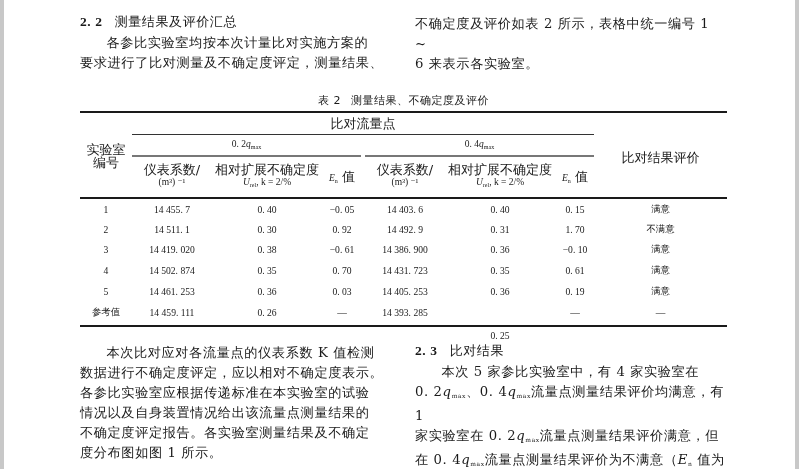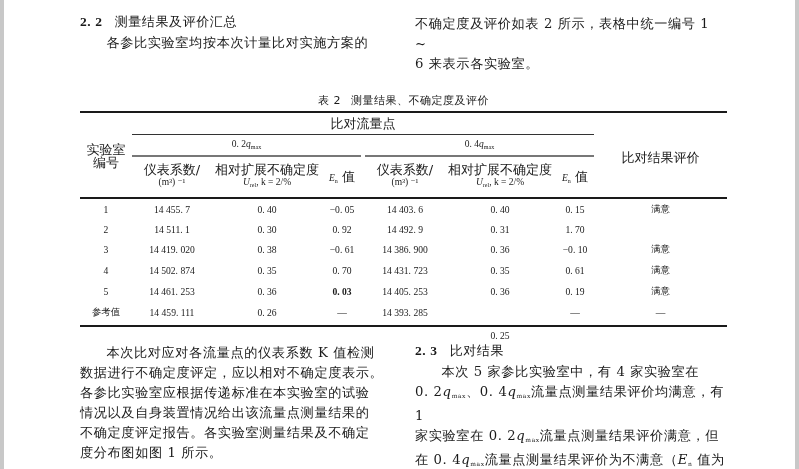--- a/index.html
+++ b/index.html
@@ -51,20 +51,21 @@
 <body>
 
 <div class="edge-left"></div>
 <div class="edge-right"></div>
 
 <div class="col col-left-top">
   <div class="sec-head">
     <span class="num">2. 2</span><span>测量结果及评价汇总</span>
   </div>
   <p class="indent">各参比实验室均按本次计量比对实施方案的</p>
+  <p>要求进行了比对测量及不确定度评定，测量结果、</p>
 </div>
 
 <div class="col col-right-top">
   <p>不确定度及评价如表 2 所示，表格中统一编号 1 ~</p>
   <p>6 来表示各实验室。</p>
 </div>
 
 <div class="tbl-title">
   <span class="tnum">表 2</span><span>测量结果、不确定度及评价</span>
 </div>
@@ -126,20 +127,21 @@
   <span class="c cjk" style="left:514px; width:133px;">满意</span>
 </div>
 <div class="row" style="top:220px;">
   <span class="c" style="left:0; width:52px;">2</span>
   <span class="c" style="left:52px; width:80px;">14 511. 1</span>
   <span class="c" style="left:132px; width:110px;">0. 30</span>
   <span class="c" style="left:242px; width:40px;">0. 92</span>
   <span class="c" style="left:285px; width:80px;">14 492. 9</span>
   <span class="c" style="left:365px; width:110px;">0. 31</span>
   <span class="c" style="left:475px; width:40px;">1. 70</span>
+  <span class="c cjk" style="left:514px; width:133px;">不满意</span>
 </div>
 <div class="row" style="top:240px;">
   <span class="c" style="left:0; width:52px;">3</span>
   <span class="c" style="left:52px; width:80px;">14 419. 020</span>
   <span class="c" style="left:132px; width:110px;">0. 38</span>
   <span class="c" style="left:242px; width:40px;">−0. 61</span>
   <span class="c" style="left:285px; width:80px;">14 386. 900</span>
   <span class="c" style="left:365px; width:110px;">0. 36</span>
   <span class="c" style="left:475px; width:40px;">−0. 10</span>
   <span class="c cjk" style="left:514px; width:133px;">满意</span>
@@ -151,21 +153,21 @@
   <span class="c" style="left:242px; width:40px;">0. 70</span>
   <span class="c" style="left:285px; width:80px;">14 431. 723</span>
   <span class="c" style="left:365px; width:110px;">0. 35</span>
   <span class="c" style="left:475px; width:40px;">0. 61</span>
   <span class="c cjk" style="left:514px; width:133px;">满意</span>
 </div>
 <div class="row" style="top:282px;">
   <span class="c" style="left:0; width:52px;">5</span>
   <span class="c" style="left:52px; width:80px;">14 461. 253</span>
   <span class="c" style="left:132px; width:110px;">0. 36</span>
-  <span class="c" style="left:242px; width:40px;font-weight:bold;">0. 03</span>
+  <span class="c" style="left:242px; width:40px;">0. 03</span>
   <span class="c" style="left:285px; width:80px;">14 405. 253</span>
   <span class="c" style="left:365px; width:110px;">0. 36</span>
   <span class="c" style="left:475px; width:40px;">0. 19</span>
   <span class="c cjk" style="left:514px; width:133px;">满意</span>
 </div>
 <div class="row" style="top:303px;">
   <span class="c cjk" style="left:0; width:52px;">参考值</span>
   <span class="c" style="left:52px; width:80px;">14 459. 111</span>
   <span class="c" style="left:132px; width:110px;">0. 26</span>
   <span class="c" style="left:242px; width:40px;">—</span>

